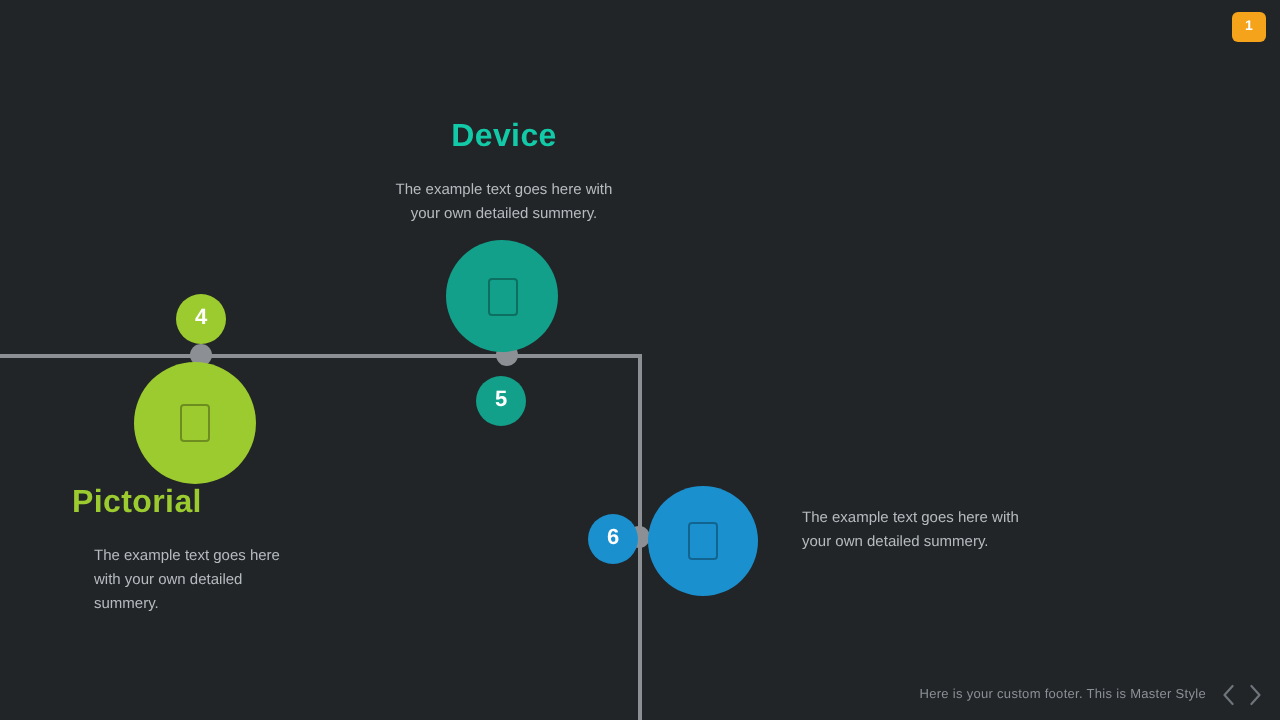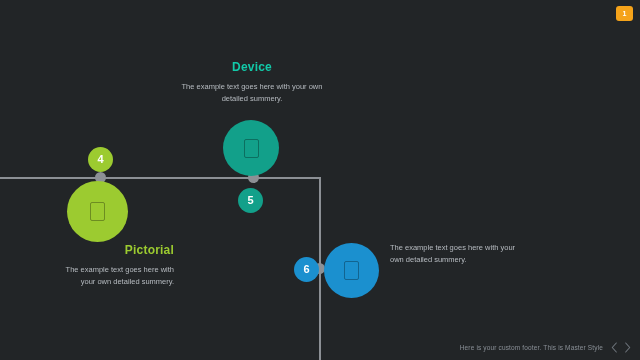--- a/index.html
+++ b/index.html
@@ -87,36 +87,36 @@
     width: 15px;
     height: 19px;
     border: 1.6px solid rgba(0,0,0,0.30);
     border-radius: 2px;
     box-sizing: border-box;
   }
 
   
   .block { position: absolute; }
   .block .title {
-    font-size: 12px;
+    font-size: 16px;
     font-weight: bold;
     margin: 0 0 7px 0;
     letter-spacing: 0.2px;
   }
   .block .desc {
     font-size: 7.5px;
     line-height: 1.62;
     color: #b6bbc0;
-    margin: 0;
+    margin: 11px;
   }
 
   .block.device      { left: 180px; top: 60px;  width: 144px; text-align: center; }
   .block.device .title { color: #12c9a8; }
 
-  .block.pictorial   { left: 50px;  top: 243px; width: 124px; text-align: right; }
+  .block.pictorial   { left: 36px;  top: 243px; width: 124px; text-align: left; }
   .block.pictorial .title { color: #9ccb30; }
 
   .block.dataflow    { left: 390px; top: 242px; width: 135px; text-align: left; }
   .block.dataflow .title { color: #1b90cf; }
 
   
   .corner-badge {
     position: absolute;
     right: 7px;
     top: 6px;

